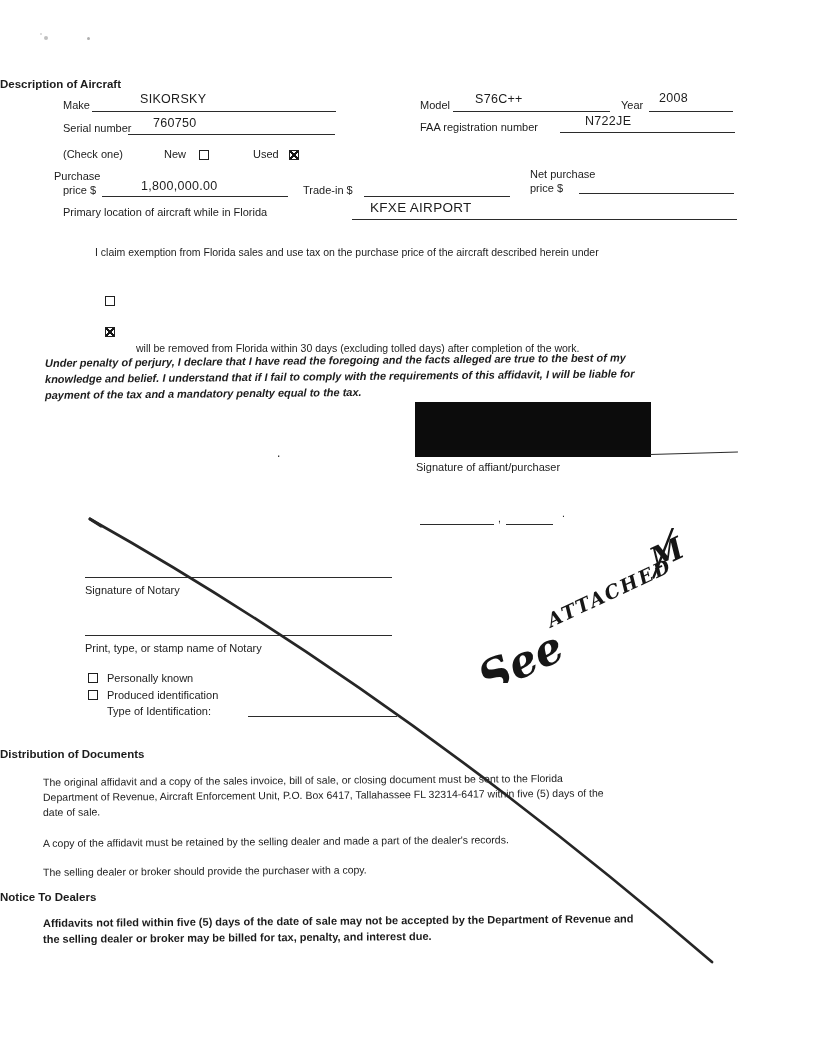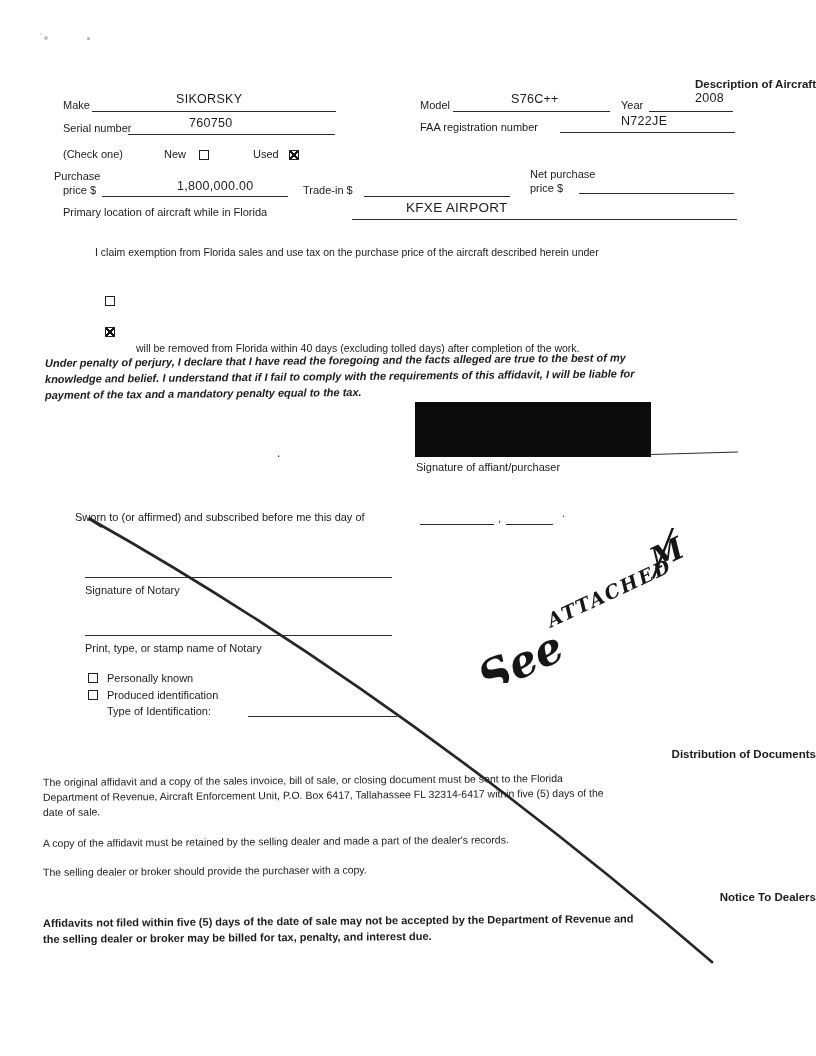--- a/index.html
+++ b/index.html
@@ -8,23 +8,23 @@
     position: relative;
     width: 816px; height: 1056px;
     background: #ffffff;
     font-family: "Liberation Sans", sans-serif;
     color: #1c1c1c;
     overflow: hidden;
   }
   .abs { position:absolute; white-space:nowrap; }
   .t  { font-size:10.5px; line-height:13px; }
   .lbl{ font-size:11px; line-height:13px; }
-  .v  { font-size:12.5px; line-height:14px; letter-spacing:.3px;margin-left:36px; }
+  .v  { font-size:12.5px; line-height:14px; letter-spacing:.3px; }
   .b  { font-weight:700; }
-  .heading { position:absolute; left:0; right:0; text-align:right; font-weight:700; font-size:11.5px; white-space:nowrap; }
+  .heading { position:absolute; left:0; right:0; text-align:left; font-weight:700; font-size:11.5px; white-space:nowrap; }
   .uline { position:absolute; height:0; border-bottom:1.4px solid #2b2b2b; }
   .cb { position:absolute; width:10px; height:10px; border:1.5px solid #1f1f1f; background:#fff; }
   .cb.checked {
     background-image:
       linear-gradient(45deg,  transparent 42%, #161616 42%, #161616 58%, transparent 58%),
       linear-gradient(135deg, transparent 42%, #161616 42%, #161616 58%, transparent 58%);
   }
   .redaction { position:absolute; left:415px; top:402px; width:236px; height:55px; background:#0c0c0c; }
   .perjury-line { position:absolute; white-space:nowrap; font-style:italic; font-weight:700; font-size:11px; transform:rotate(-0.55deg); transform-origin:left center; }
   .tilt { transform:rotate(-0.45deg); transform-origin:left center; }
@@ -85,32 +85,31 @@
 
   <span class="abs lbl" style="left:63px;top:206px">Primary location of aircraft while in Florida</span>
   <span class="abs v" style="left:370px;top:201px;font-size:13.5px">KFXE AIRPORT</span>
   <div class="uline" style="left:352px;top:219px;width:385px"></div>
 
   <div class="abs t" style="left:95px;top:246px">I claim exemption from Florida sales and use tax on the purchase price of the aircraft described herein under</div>
 
   <span class="cb" style="left:105px;top:296px"></span>
 
   <span class="cb checked" style="left:105px;top:327px"></span>
-  <div class="abs t" style="left:136px;top:342px">will be removed from Florida within 40 days (excluding tolled days) after completion of the work.</div>
+  <div class="abs t" style="left:136px;top:342px">will be removed from Florida within 30 days (excluding tolled days) after completion of the work.</div>
 
   <div class="perjury-line" style="left:45px;top:357px">Under penalty of perjury, I declare that I have read the foregoing and the facts alleged are true to the best of my</div>
   <div class="perjury-line" style="left:45px;top:373px">knowledge and belief.  I understand that if I fail to comply with the requirements of this affidavit, I will be liable for</div>
   <div class="perjury-line" style="left:45px;top:389px">payment of the tax and a mandatory penalty equal to the tax.</div>
 
   <div class="redaction"></div>
   <div class="uline" style="left:650px;top:454px;width:88px;transform:rotate(-1.6deg);transform-origin:left center;border-bottom-width:1.6px"></div>
   <span class="abs t" style="left:277px;top:447px;font-size:12px">.</span>
   <div class="abs lbl" style="left:416px;top:461px">Signature of affiant/purchaser</div>
 
-  <span class="abs t" style="left:75px;top:511px;font-size:11px">Sworn to (or affirmed) and subscribed before me this day of</span>
   <div class="uline" style="left:420px;top:524px;width:74px"></div>
   <span class="abs t" style="left:498px;top:512px">,</span>
   <div class="uline" style="left:506px;top:524px;width:47px"></div>
   <span class="abs t" style="left:562px;top:507px">.</span>
 
   <div class="uline" style="left:85px;top:577px;width:307px;border-bottom-width:1.6px"></div>
   <div class="abs lbl" style="left:85px;top:584px">Signature of Notary</div>
 
   <div class="uline" style="left:85px;top:635px;width:307px;border-bottom-width:1.6px"></div>
   <div class="abs lbl" style="left:85px;top:642px">Print, type, or stamp name of Notary</div>

